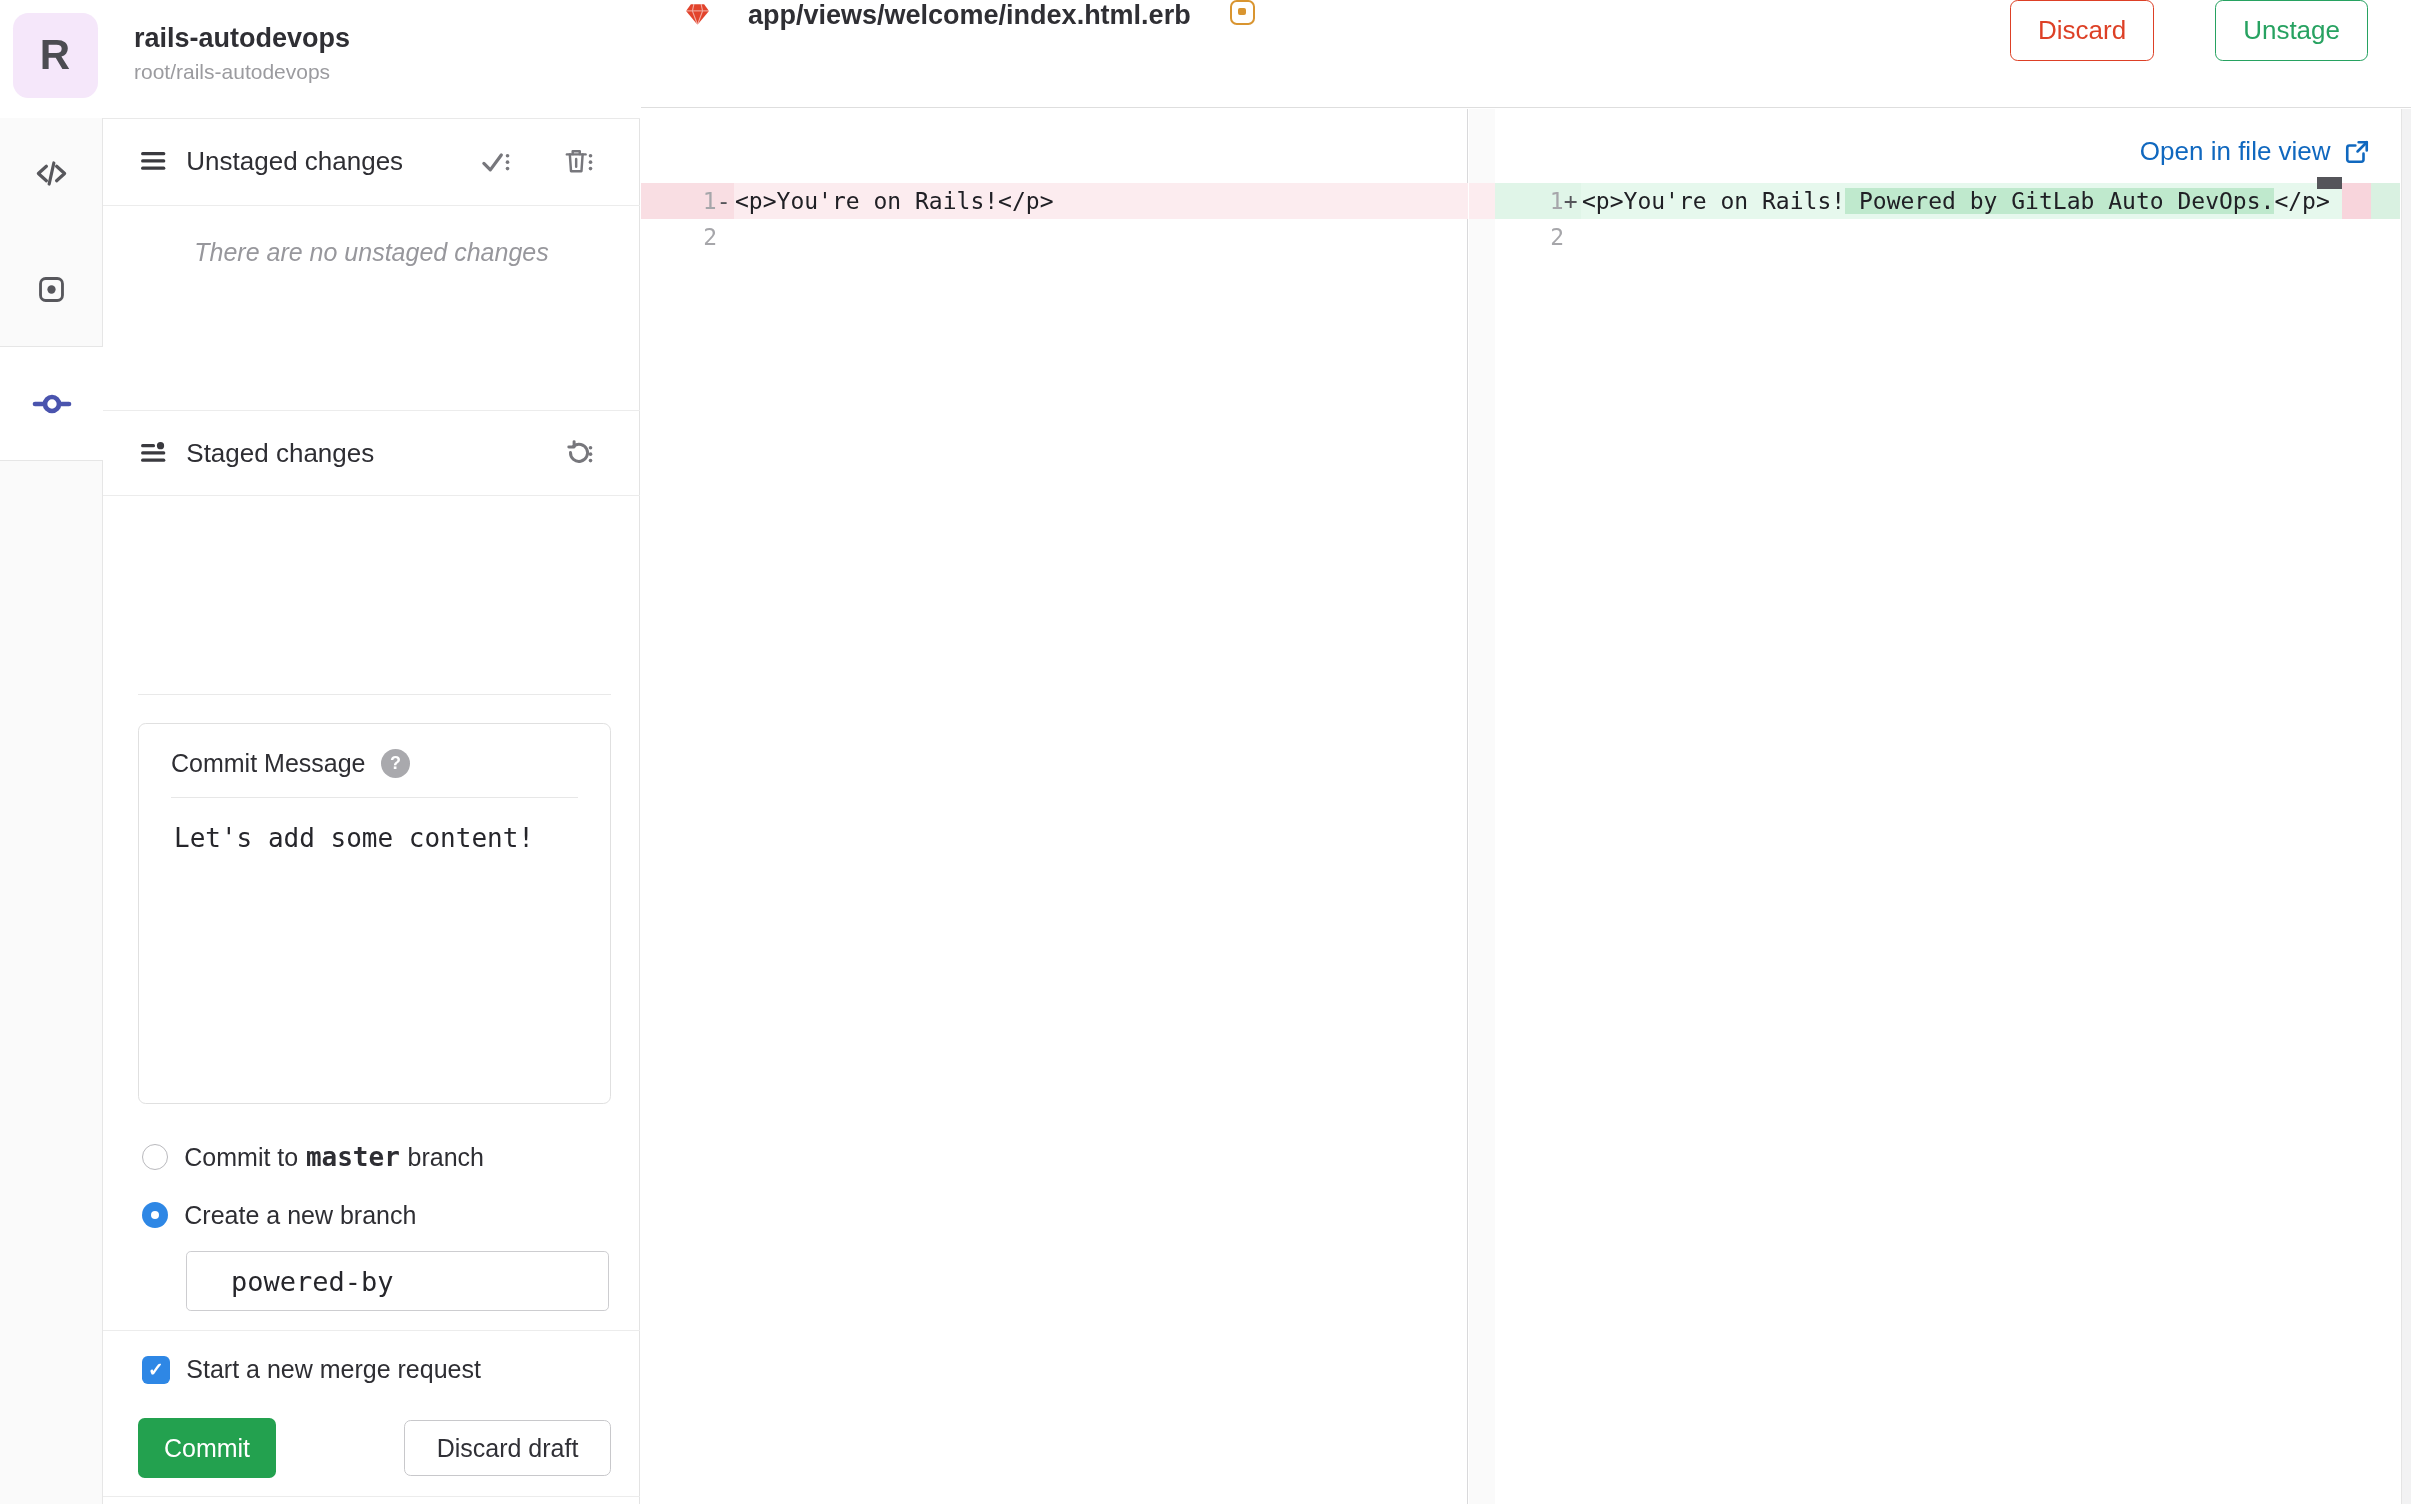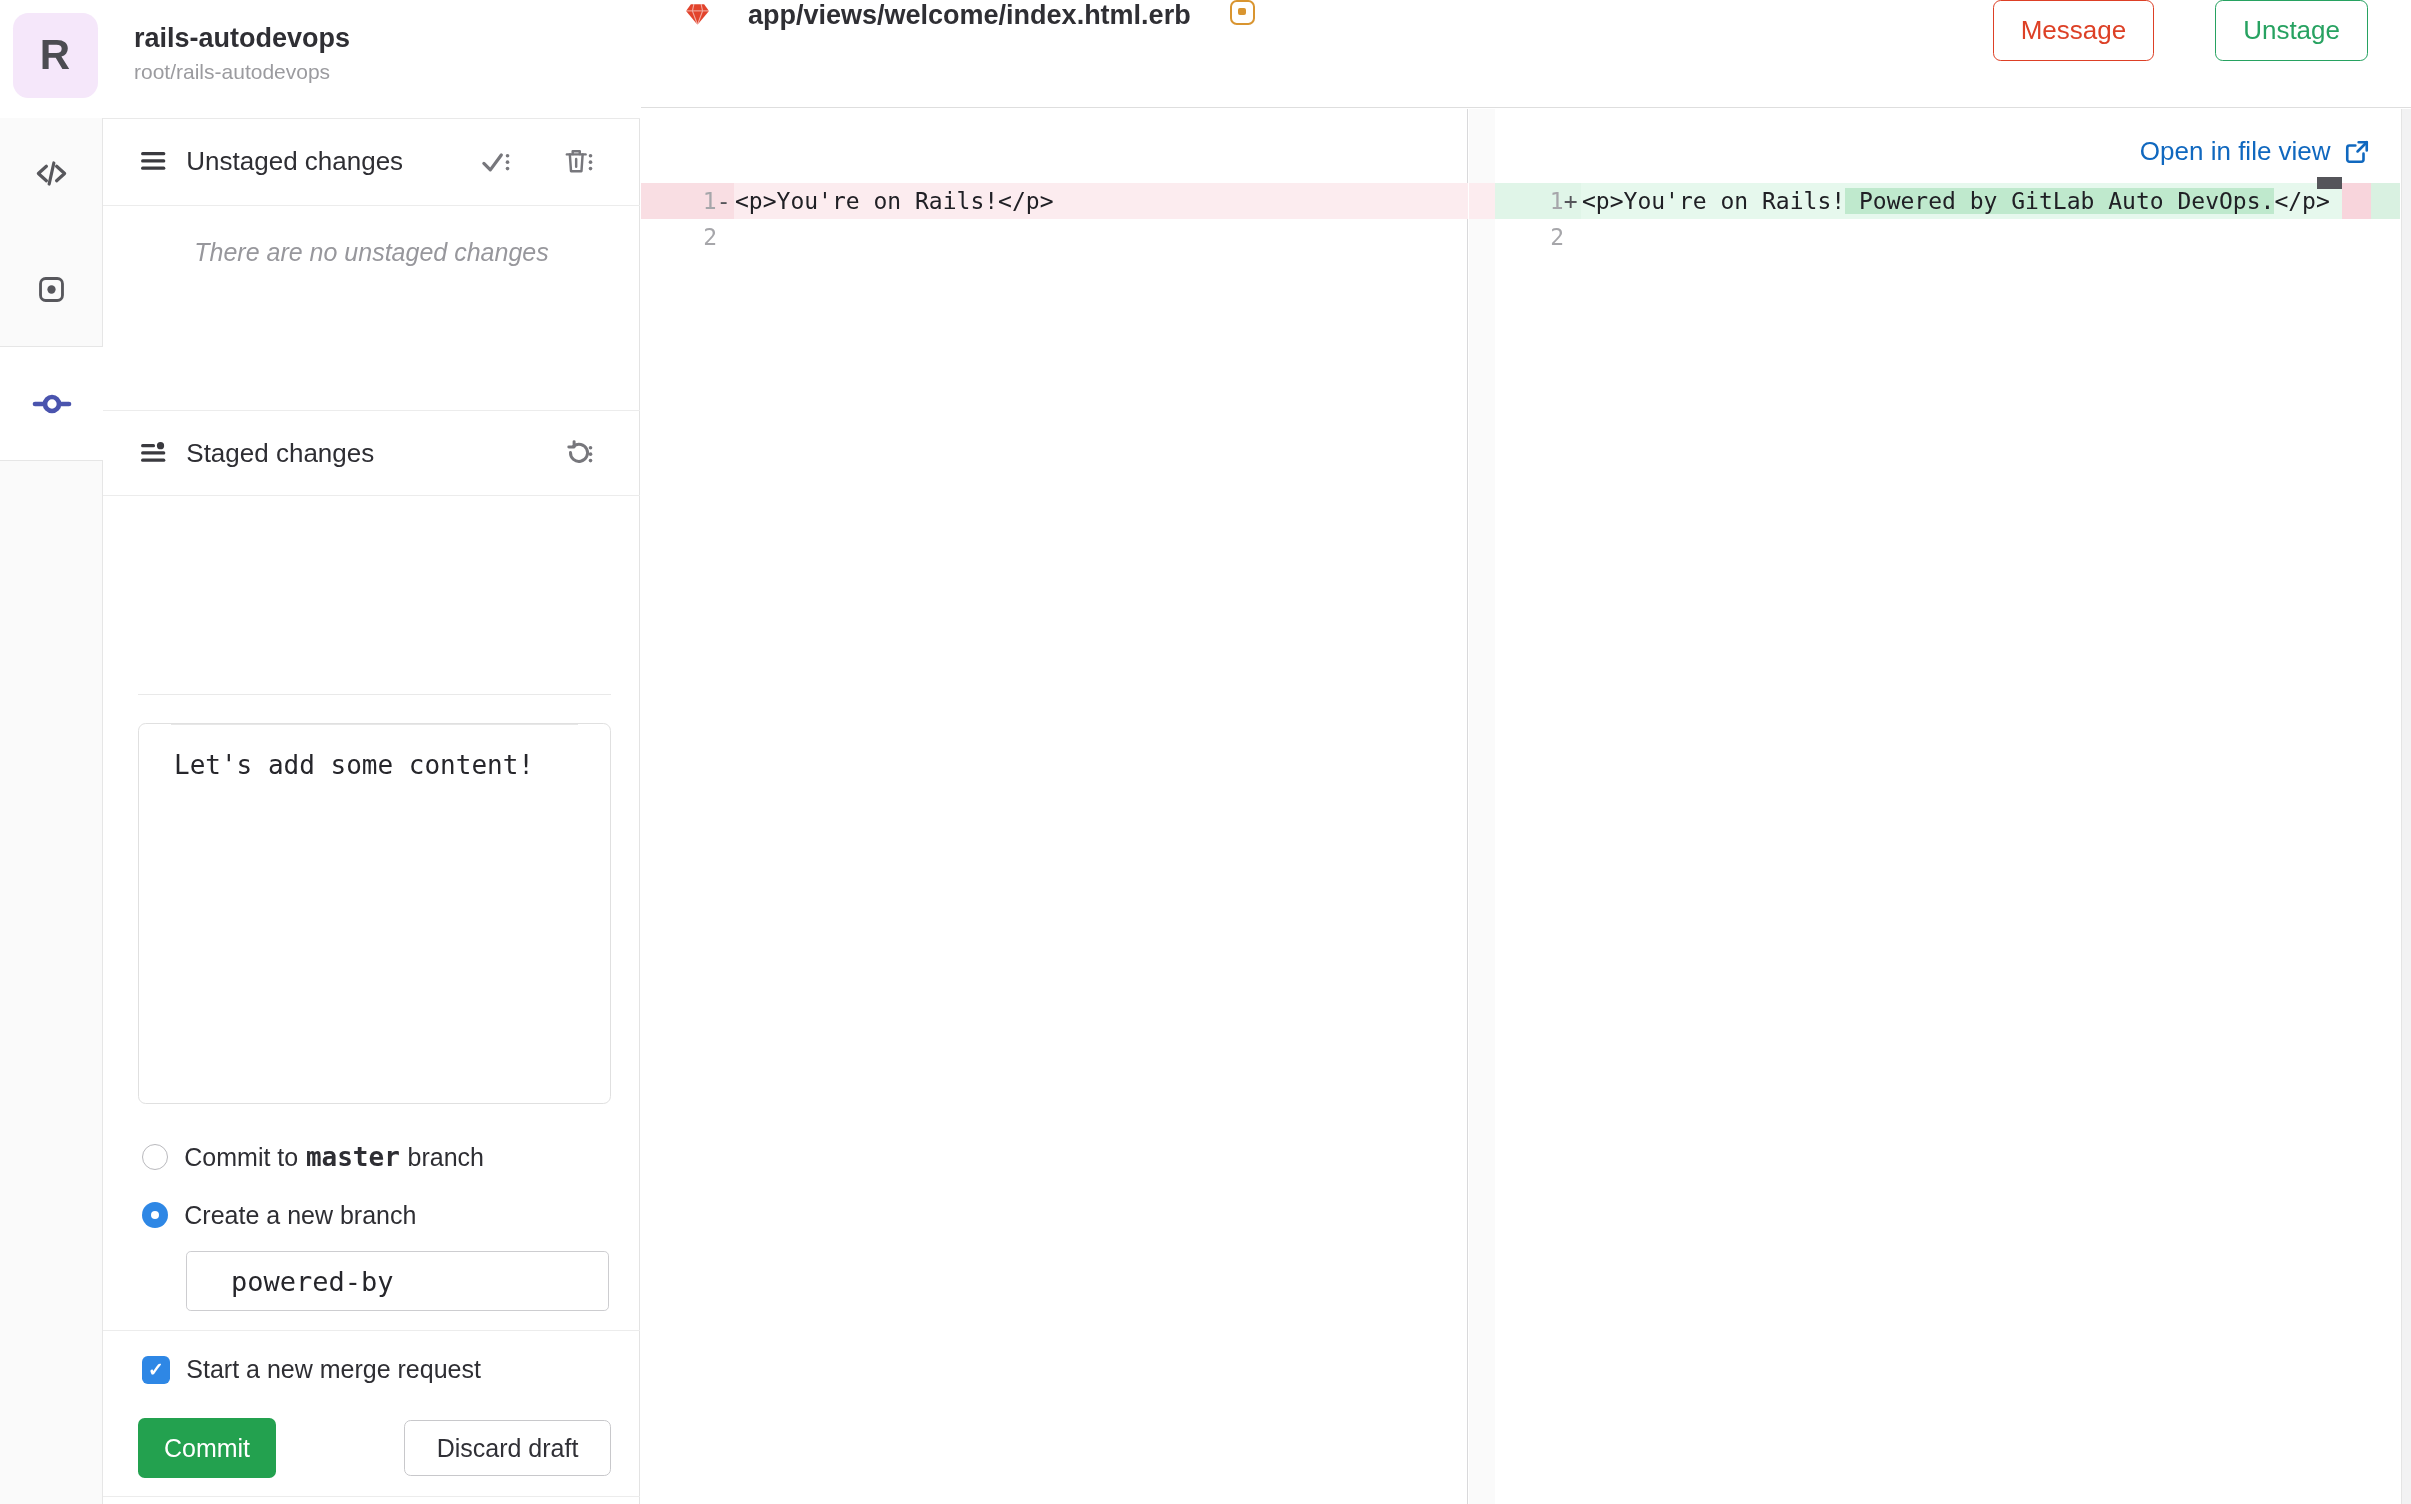--- a/index.html
+++ b/index.html
@@ -183,20 +183,24 @@
           <circle cx="21.3" cy="12.5" r="1.4" fill="#77777c" stroke="none"></circle>
           <circle cx="21.3" cy="17.5" r="1.4" fill="#77777c" stroke="none"></circle>
       </svg>
     </span>
   </div>
 
 
   <div class="divider-inset"></div>
 
   <div class="commit-card">
+    <div class="card-label-row">
+      <span>Commit Message</span>
+      <span class="help-icon">?</span>
+    </div>
     <div class="card-divider"></div>
     <div class="card-message">Let's add some content!</div>
   </div>
 
   <div class="radio-row radio-row1">
     <span class="radio"></span>
     <span><span>Commit to</span><span class="mono-chip">master</span><span>branch</span></span>
   </div>
 
   <div class="radio-row radio-row2">
@@ -227,21 +231,21 @@
         <path d="M6.5 3.5 H17.5 L21.5 9 L12 20.5 L2.5 9 Z" fill="#e2432c"></path>
         <g stroke="#ffffff" stroke-width="0.9" opacity="0.55" fill="none">
           <path d="M2.5 9 H21.5"></path>
             <path d="M9 3.5 L7.8 9 L12 20.5"></path>
             <path d="M15 3.5 L16.2 9 L12 20.5"></path>
         </g>
       </svg>
     </span>
     <span class="file-path">app/views/welcome/index.html.erb</span>
     <span class="badge-orange"></span>
-    <button class="hdr-btn btn-discard">Message</button>
+    <button class="hdr-btn btn-discard">Discard</button>
     <button class="hdr-btn btn-unstage">Unstage</button>
   </div>
 
   <div class="open-link">
     <span>Open in file view</span>
     <span>
       <svg width="26" height="26" viewBox="0 0 24 24" fill="none" stroke="#1068bf" stroke-width="2.4" stroke-linecap="round" stroke-linejoin="round">
         <polyline points="13.5,3 21,3 21,10.5"></polyline>
           <line x1="21" y1="3" x2="12.5" y2="11.5"></line>
         <path d="M18 13.5 V19 a2 2 0 0 1 -2 2 H5 a2 2 0 0 1 -2 -2 V8 a2 2 0 0 1 2 -2 h5.5"></path>

